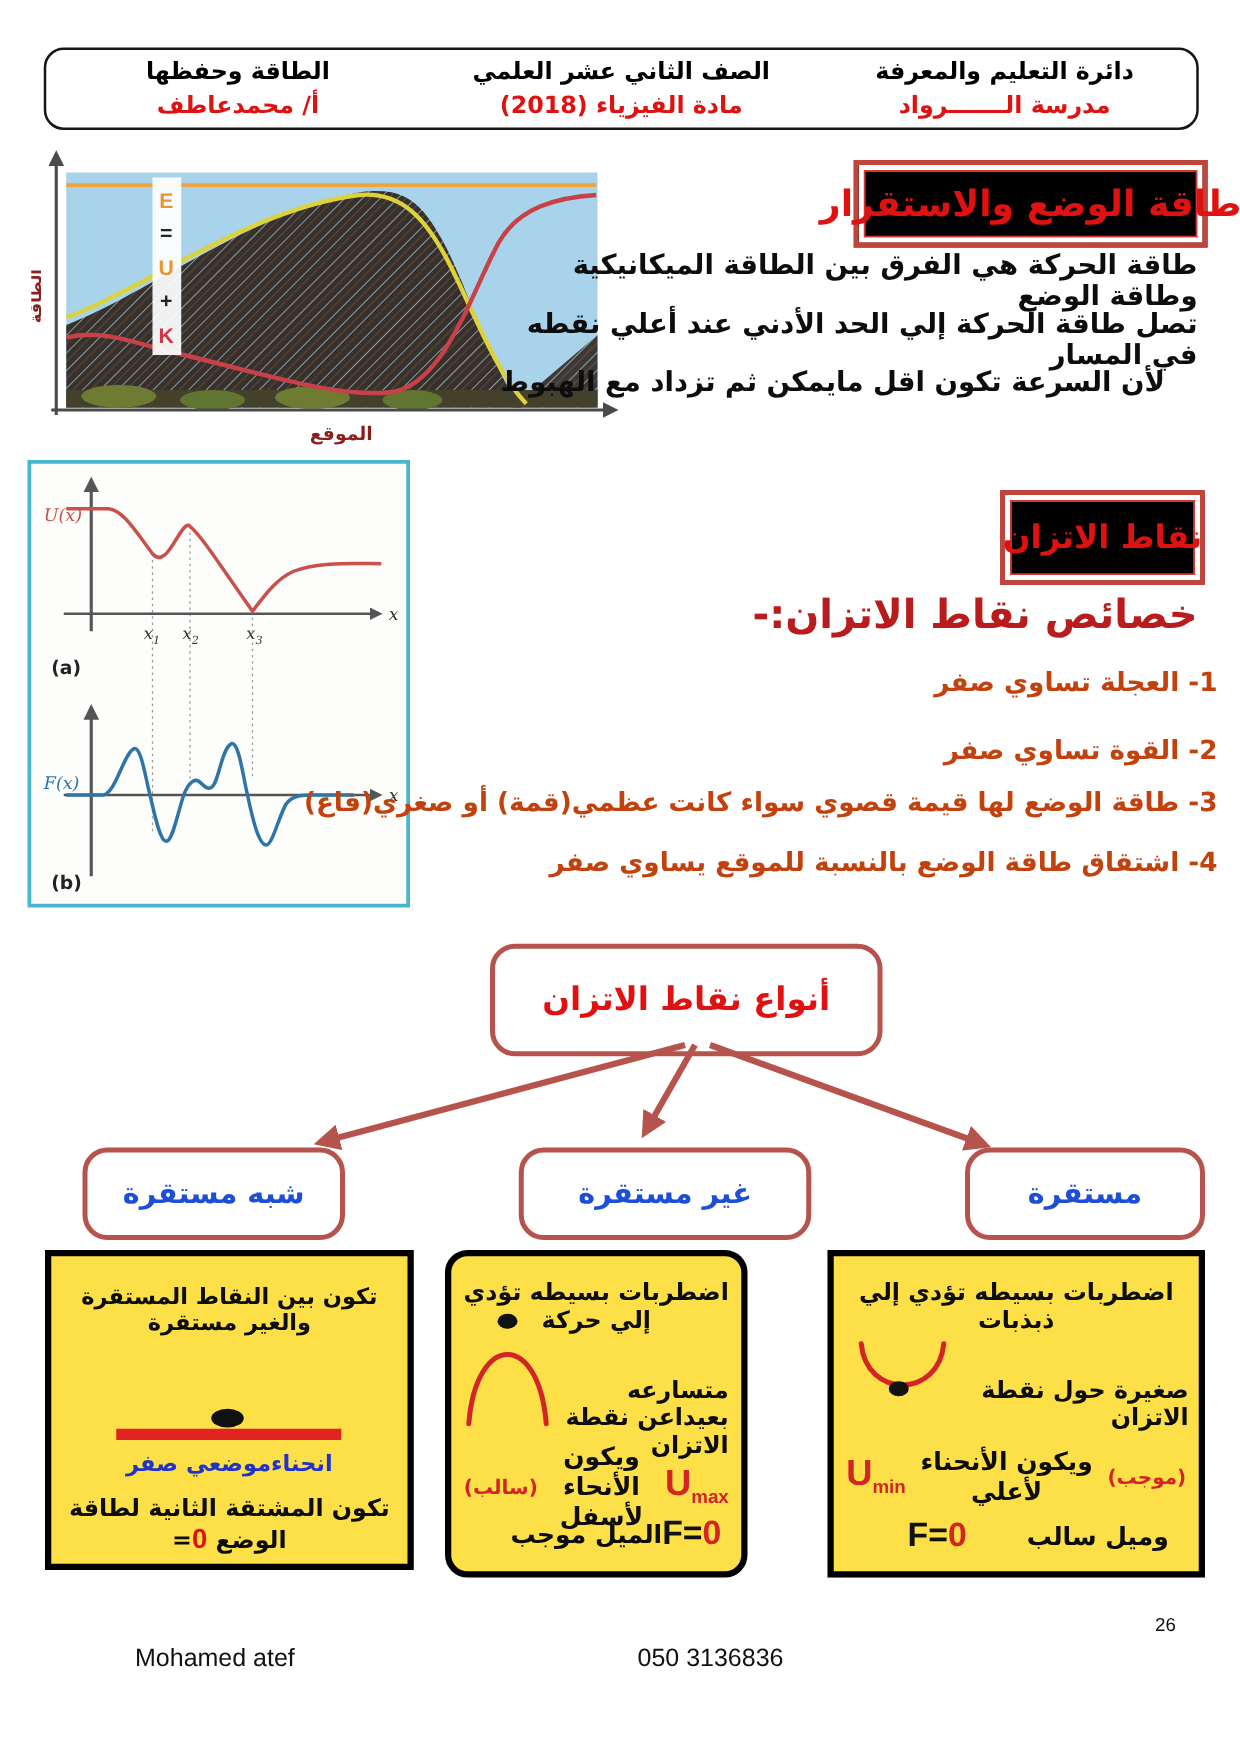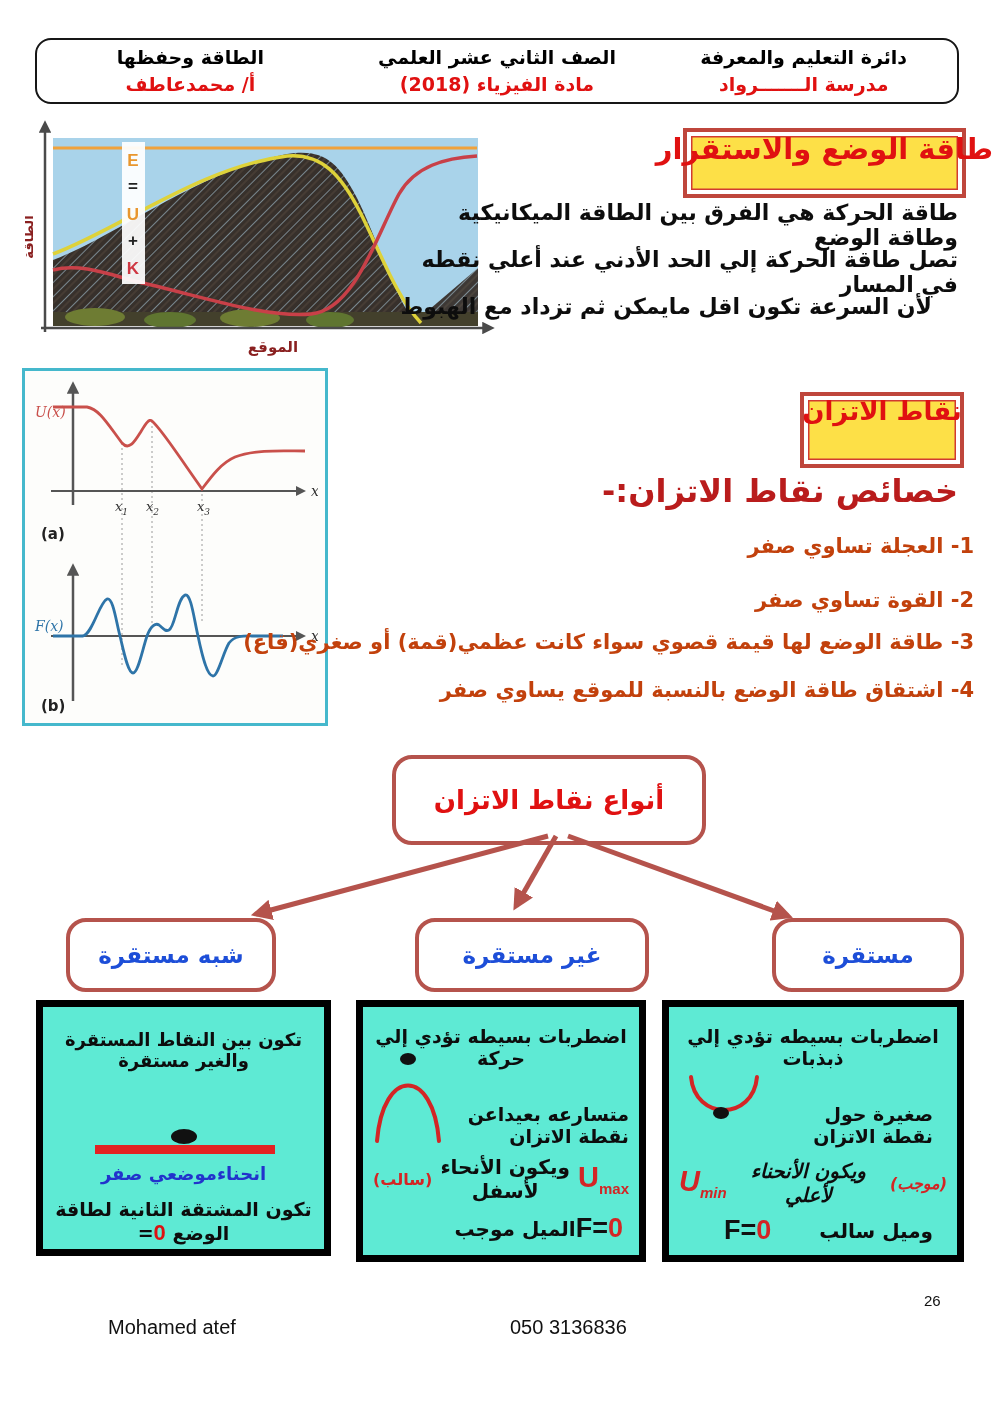--- a/index.html
+++ b/index.html
@@ -9,34 +9,34 @@
   .ar{direction:rtl;font-family:"DejaVu Sans",sans-serif;}
   .b{font-weight:bold;}
   .red{color:#dd1111;}
   .blk{color:#1d4ed8;}
   
   #hdr{left:35px;top:38px;width:920px;height:62px;border:2.5px solid #161616;border-radius:16px;
        display:flex;flex-direction:row;align-items:center;}
   .hcell{flex:1;text-align:center;line-height:27px;font-size:19px;font-weight:bold;}
   .hcell .l2{color:#e01111;}
   
-  .frame-red{border:4px solid #bf463c;background:#fde047;
+  .frame-red{border:4px solid #bf463c;background:#000000;
              box-shadow:inset 0 0 0 4px #ffffff, inset 0 0 0 5.5px #d23a30;
-             display:flex;align-items:flex-start;justify-content:center;}
+             display:flex;align-items:center;justify-content:center;}
   
   .pline{position:absolute;right:34px;width:560px;text-align:right;font-size:22px;font-weight:bold;color:#0d0d0d;}
   
   .item{position:absolute;right:18px;width:930px;text-align:right;font-size:21px;font-weight:bold;color:#c2410c;}
   
   #graphfig{left:22px;top:368px;width:300px;height:352px;border:3.5px solid #45b8cc;background:#fdfdfb;}
   
   .flowbox{border:4px solid #b5534c;border-radius:20px;background:#fff;
            display:flex;align-items:center;justify-content:center;font-weight:bold;}
   
-  .dbox{border:7px solid #000000;background:#5eead4;position:absolute;box-sizing:border-box;}
+  .dbox{border:5px solid #000000;background:#fde047;position:absolute;box-sizing:border-box;}
   .dline{direction:rtl;text-align:center;font-weight:bold;color:#0d0d0d;font-size:19px;}
   .uvar{color:#d32525;font-weight:bold;font-size:29px;font-family:"Liberation Sans",sans-serif;line-height:1;}
   .uvar sub{font-size:15px;}
   .fvar{font-family:"Liberation Sans",sans-serif;font-weight:bold;font-size:27px;color:#111;line-height:1;}
   .sign{color:#d32525;font-size:16px;font-weight:bold;}
   
   .foot{font-family:"Liberation Sans",sans-serif;color:#111;}
 </style>
 </head>
 <body>
@@ -187,21 +187,21 @@
       <div style="position:absolute;left:52px;top:16px;width:180px;height:9px;background:#e32222;"></div>
       <div style="position:absolute;left:128px;top:0;width:26px;height:15px;background:#111;border-radius:50%;"></div>
     </div>
     <div class="dline" style="margin-top:4px;font-size:18px;color:#2233cc;">انحناءموضعي صفر</div>
     <div class="dline" style="margin-top:14px;font-size:19px;">
       <span>تكون المشتقة الثانية لطاقة الوضع</span>
       <span dir="ltr"><span>=</span><span class="red" style="font-family:'Liberation Sans',sans-serif;font-size:22px;">0</span></span>
     </div>
   </div>
 
-  <div class="dbox" style="left:356px;top:1000px;width:290px;height:262px;">
+  <div class="dbox" style="left:356px;top:1000px;width:242px;height:262px;border-radius:18px;">
     <div class="dline" style="margin-top:18px;padding:0 8px;">اضطربات بسيطه تؤدي إلي حركة</div>
     <svg style="position:absolute;left:6px;top:42px;" width="78" height="98">
       <path d="M8,92 C14,18 64,18 70,92" stroke="#d32525" stroke-width="4" fill="none" stroke-linecap="round"></path>
       <ellipse cx="39" cy="10" rx="8" ry="6" fill="#111"></ellipse>
     </svg>
     <div class="dline" style="margin-top:34px;text-align:right;padding:0 10px 0 84px;">متسارعه بعيداعن نقطة الاتزان</div>
     <div style="position:absolute;left:0;top:148px;width:100%;display:flex;align-items:center;justify-content:space-between;padding:0 10px;box-sizing:border-box;">
       <span class="sign">(سالب)</span>
       <span class="dline" style="font-size:20px;">ويكون الأنحاء لأسفل</span>
       <span class="uvar"><span>U</span><sub>max</sub></span>
@@ -211,22 +211,22 @@
       <span class="fvar"><span>F=</span><span style="color:#d32525;">0</span></span>
     </div>
   </div>
 
   <div class="dbox" style="left:662px;top:1000px;width:302px;height:262px;">
     <div class="dline" style="margin-top:18px;padding:0 8px;">اضطربات بسيطه تؤدي إلي ذبذبات</div>
     <svg style="position:absolute;left:14px;top:62px;" width="82" height="64">
       <path d="M8,8 C12,52 70,52 74,8" stroke="#d32525" stroke-width="4" fill="none" stroke-linecap="round"></path>
       <ellipse cx="38" cy="44" rx="8" ry="6" fill="#111"></ellipse>
     </svg>
-    <div class="dline" style="margin-top:34px;text-align:right;padding:0 24px 0 100px;">صغيرة حول نقطة الاتزان</div>
-    <div style="position:absolute;left:0;top:152px;width:100%;display:flex;align-items:center;justify-content:space-between;padding:0 10px;box-sizing:border-box;font-style:italic;">
+    <div class="dline" style="margin-top:34px;text-align:right;padding:0 8px 0 100px;">صغيرة حول نقطة الاتزان</div>
+    <div style="position:absolute;left:0;top:152px;width:100%;display:flex;align-items:center;justify-content:space-between;padding:0 10px;box-sizing:border-box;">
       <span class="uvar"><span>U</span><sub>min</sub></span>
       <span class="dline" style="font-size:20px;">ويكون الأنحناء لأعلي</span>
       <span class="sign">(موجب)</span>
     </div>
     <div style="position:absolute;left:0;top:210px;width:100%;display:flex;align-items:center;justify-content:flex-end;gap:48px;padding:0 24px;box-sizing:border-box;flex-direction:row;">
       <span class="fvar"><span>F=</span><span style="color:#d32525;">0</span></span>
       <span class="dline" style="font-size:20px;">وميل سالب</span>
     </div>
   </div>
 

